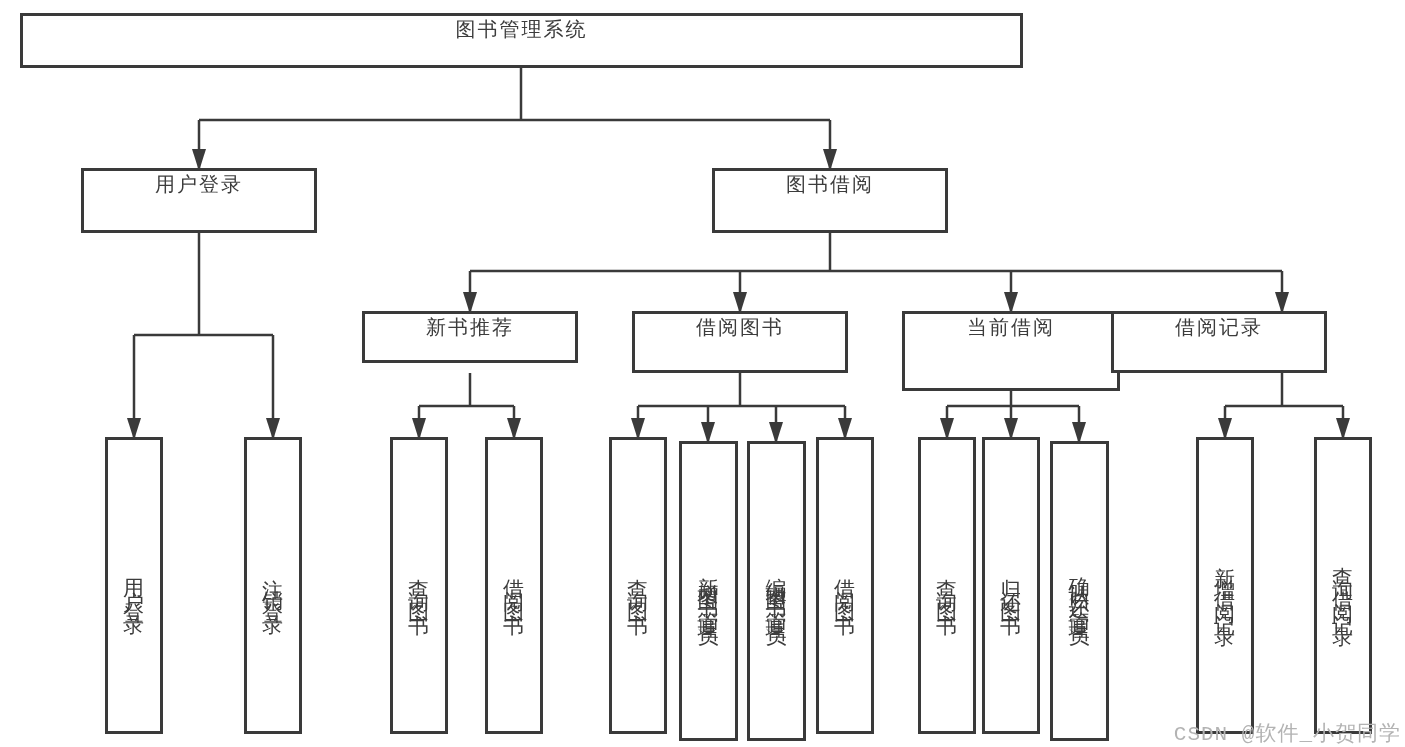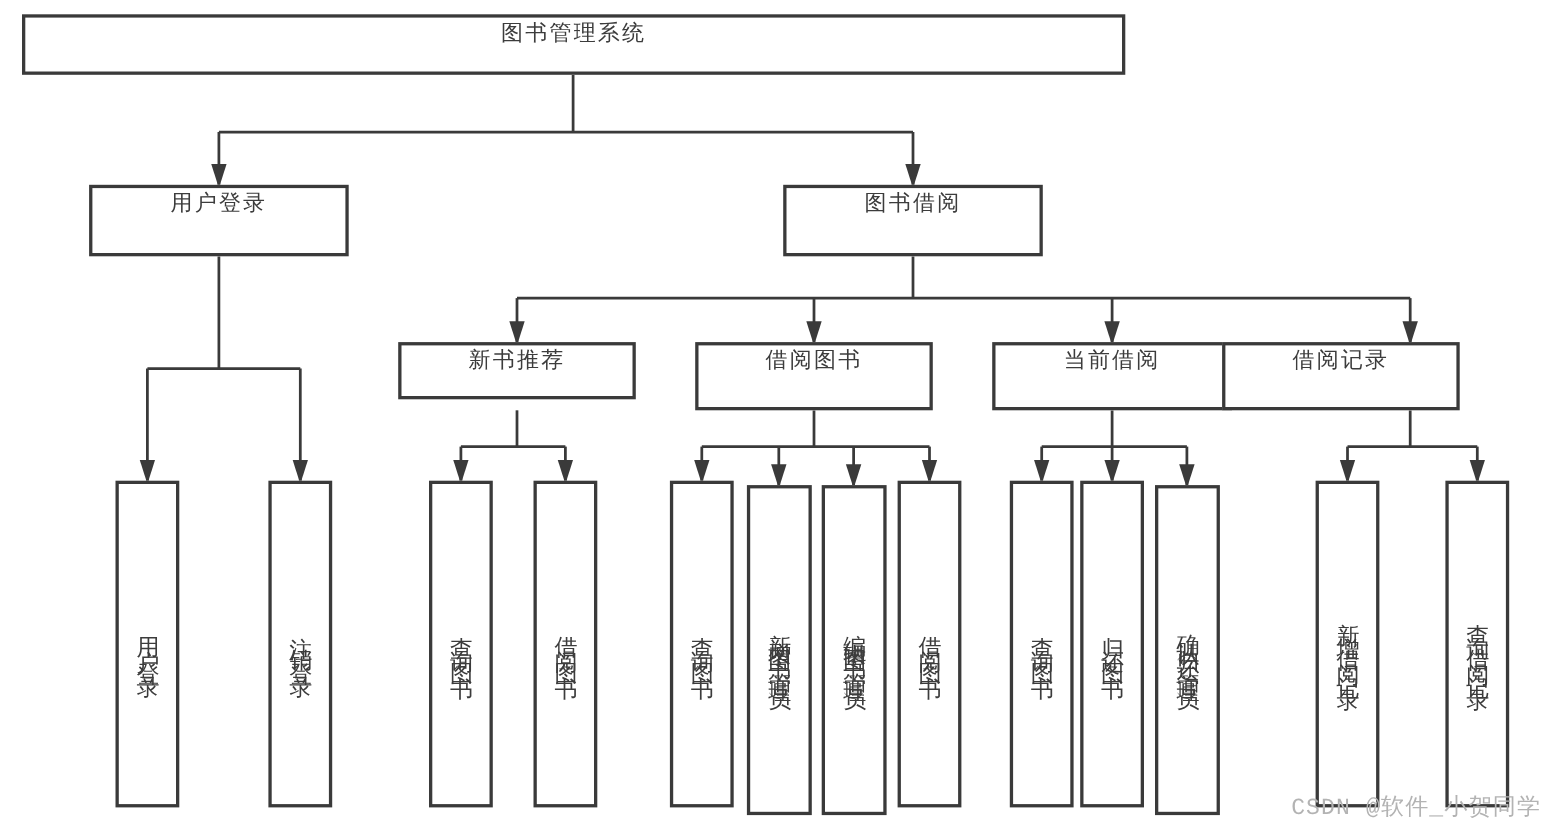--- a/index.html
+++ b/index.html
@@ -112,21 +112,21 @@
   <div class="hbox" style="left:712px;top:168px;width:236px;height:65px">
     <span>图书借阅</span>
   </div>
 
   <div class="hbox" style="left:362px;top:311px;width:216px;height:52px">
     <span>新书推荐</span>
   </div>
   <div class="hbox" style="left:632px;top:311px;width:216px;height:62px">
     <span>借阅图书</span>
   </div>
-  <div class="hbox" style="left:902px;top:311px;width:218px;height:62px">
+  <div class="hbox" style="left:902px;top:311px;width:218px;height:80px">
     <span>当前借阅</span>
   </div>
   <div class="hbox" style="left:1111px;top:311px;width:216px;height:62px">
     <span>借阅记录</span>
   </div>
 
   <div class="vbox" style="left:105px;top:437px;width:58px;height:297px">
     <span class="vtext">用户登录</span>
   </div>
   <div class="vbox" style="left:244px;top:437px;width:58px;height:297px">

